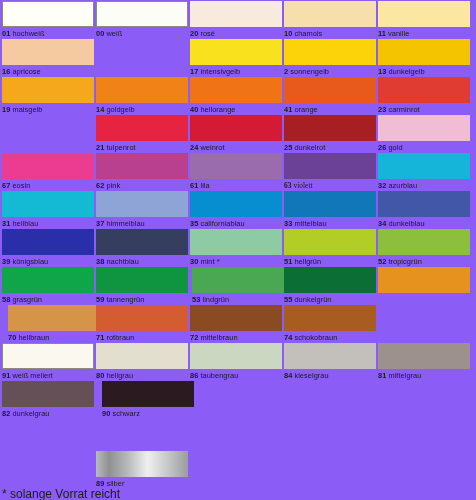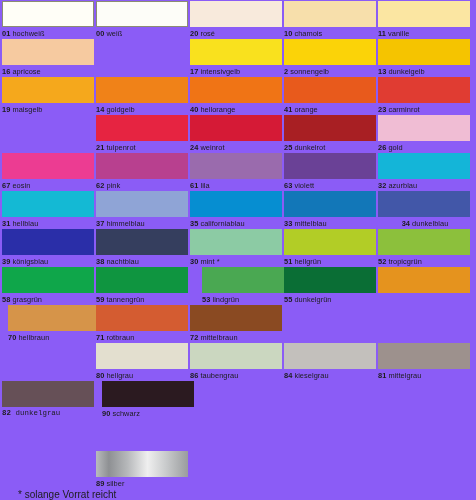--- a/index.html
+++ b/index.html
@@ -39,22 +39,22 @@
     letter-spacing: 0.05px;
     white-space: nowrap;
     padding-top: 1px;
     color: #1c1c1c;
   }
   .label .code {
     font-weight: bold;
   }
   .footnote {
     position: absolute;
-    left: 18px;
-    font-size: 10px;
+    left: 2px;
+    font-size: 12px;
     line-height: 11px;
     white-space: nowrap;
     color: #1c1c1c;
   }
 </style>
 </head>
 <body>
 
 <div id="sheet">
     <div class="cell" style="left: 2px; top: 1px;">
@@ -134,21 +134,21 @@
       <div class="label"><span class="code">67</span> <span class="name">eosin</span></div>
     </div>
     <div class="cell" style="left: 96px; top: 153px;">
       <div class="swatch" style="background: rgb(184, 64, 143);"></div>
       <div class="label"><span class="code">62</span> <span class="name">pink</span></div>
     </div>
     <div class="cell" style="left: 190px; top: 153px;">
       <div class="swatch" style="background: rgb(154, 107, 173);"></div>
       <div class="label"><span class="code">61</span> <span class="name">lila</span></div>
     </div>
-    <div class="cell" style="left: 284px; top: 153px;">
+    <div class="cell" style="left: 284px; top: 153px; font-family: Liberation Serif, serif;">
       <div class="swatch" style="background: rgb(106, 65, 150);"></div>
       <div class="label"><span class="code">63</span> <span class="name">violett</span></div>
     </div>
     <div class="cell" style="left: 378px; top: 153px;">
       <div class="swatch" style="background: rgb(20, 181, 216);"></div>
       <div class="label"><span class="code">32</span> <span class="name">azurblau</span></div>
     </div>
     <div class="cell" style="left: 2px; top: 191px;">
       <div class="swatch" style="background: rgb(20, 185, 212);"></div>
       <div class="label"><span class="code">31</span> <span class="name">hellblau</span></div>
@@ -158,21 +158,21 @@
       <div class="label"><span class="code">37</span> <span class="name">himmelblau</span></div>
     </div>
     <div class="cell" style="left: 190px; top: 191px;">
       <div class="swatch" style="background: rgb(6, 142, 209);"></div>
       <div class="label"><span class="code">35</span> <span class="name">californiablau</span></div>
     </div>
     <div class="cell" style="left: 284px; top: 191px;">
       <div class="swatch" style="background: rgb(18, 119, 184);"></div>
       <div class="label"><span class="code">33</span> <span class="name">mittelblau</span></div>
     </div>
-    <div class="cell" style="left: 378px; top: 191px; text-align: center;">
+    <div class="cell" style="left: 378px; top: 191px;">
       <div class="swatch" style="background: rgb(66, 87, 168);"></div>
       <div class="label"><span class="code">34</span> <span class="name">dunkelblau</span></div>
     </div>
     <div class="cell" style="left: 2px; top: 229px; border-radius: 8px;">
       <div class="swatch" style="background: rgb(42, 46, 168);"></div>
       <div class="label"><span class="code">39</span> <span class="name">königsblau</span></div>
     </div>
     <div class="cell" style="left: 96px; top: 229px;">
       <div class="swatch" style="background: rgb(53, 62, 94);"></div>
       <div class="label"><span class="code">38</span> <span class="name">nachtblau</span></div>
@@ -190,60 +190,68 @@
       <div class="label"><span class="code">52</span> <span class="name">tropicgrün</span></div>
     </div>
     <div class="cell" style="left: 2px; top: 267px;">
       <div class="swatch" style="background: rgb(15, 166, 74);"></div>
       <div class="label"><span class="code">58</span> <span class="name">grasgrün</span></div>
     </div>
     <div class="cell" style="left: 96px; top: 267px;">
       <div class="swatch" style="background: rgb(15, 149, 64);"></div>
       <div class="label"><span class="code">59</span> <span class="name">tannengrün</span></div>
     </div>
-    <div class="cell" style="left: 202px; top: 267px;">
+    <div class="cell" style="left: 192px; top: 267px;">
       <div class="swatch" style="background: rgb(74, 168, 82);"></div>
       <div class="label"><span class="code">53</span> <span class="name">lindgrün</span></div>
     </div>
     <div class="cell" style="left: 284px; top: 267px;">
       <div class="swatch" style="background: rgb(10, 110, 53);"></div>
       <div class="label"><span class="code">55</span> <span class="name">dunkelgrün</span></div>
     </div>
     <div class="cell" style="left: 378px; top: 267px;">
       <div class="swatch" style="background: rgb(229, 147, 30);"></div>
     </div>
-    <div class="cell" style="left: 8px; top: 305px;">
+    <div class="cell" style="left: 0; top: 305px; padding-left: 8px;">
       <div class="swatch" style="background: rgb(214, 148, 73);"></div>
       <div class="label"><span class="code">70</span> <span class="name">hellbraun</span></div>
     </div>
     <div class="cell" style="left: 96px; top: 305px;">
       <div class="swatch" style="background: rgb(212, 92, 49);"></div>
       <div class="label"><span class="code">71</span> <span class="name">rotbraun</span></div>
     </div>
     <div class="cell" style="left: 190px; top: 305px;">
       <div class="swatch" style="background: rgb(138, 74, 34);"></div>
       <div class="label"><span class="code">72</span> <span class="name">mittelbraun</span></div>
     </div>
+    <div class="cell" style="left: 284px; top: 305px;">
+      <div class="swatch" style="background: rgb(168, 92, 32);"></div>
+      <div class="label"><span class="code">74</span> <span class="name">schokobraun</span></div>
+    </div>
+    <div class="cell" style="left: 2px; top: 343px;">
+      <div class="swatch outlined" style="background: rgb(251, 248, 239);"></div>
+      <div class="label"><span class="code">91</span> <span class="name">weiß meliert</span></div>
+    </div>
     <div class="cell" style="left: 96px; top: 343px;">
       <div class="swatch" style="background: rgb(227, 223, 207);"></div>
       <div class="label"><span class="code">80</span> <span class="name">hellgrau</span></div>
     </div>
     <div class="cell" style="left: 190px; top: 343px;">
       <div class="swatch" style="background: rgb(203, 215, 192);"></div>
       <div class="label"><span class="code">86</span> <span class="name">taubengrau</span></div>
     </div>
     <div class="cell" style="left: 284px; top: 343px;">
       <div class="swatch" style="background: rgb(195, 192, 188);"></div>
       <div class="label"><span class="code">84</span> <span class="name">kieselgrau</span></div>
     </div>
     <div class="cell" style="left: 378px; top: 343px;">
       <div class="swatch" style="background: rgb(157, 145, 141);"></div>
       <div class="label"><span class="code">81</span> <span class="name">mittelgrau</span></div>
     </div>
-    <div class="cell" style="left: 2px; top: 381px; font-family: Liberation Mono, monospace;">
+    <div class="cell" style="left: 2px; top: 381px;">
       <div class="swatch" style="background: rgb(102, 80, 87);"></div>
       <div class="label"><span class="code">82</span> <span class="name">dunkelgrau</span></div>
     </div>
     <div class="cell" style="left: 96px; top: 381px; padding-left: 6px;">
       <div class="swatch" style="background: rgb(43, 26, 32);"></div>
       <div class="label"><span class="code">90</span> <span class="name">schwarz</span></div>
     </div>
     <div class="cell" style="left: 96px; top: 451px;">
       <div class="swatch" style="background: linear-gradient(90deg, rgb(185, 187, 189) 0%, rgb(142, 144, 147) 14%, rgb(182, 184, 186) 34%, rgb(239, 239, 239) 56%, rgb(201, 203, 204) 76%, rgb(154, 156, 158) 100%);"></div>
       <div class="label"><span class="code">89</span> <span class="name">silber</span></div>

